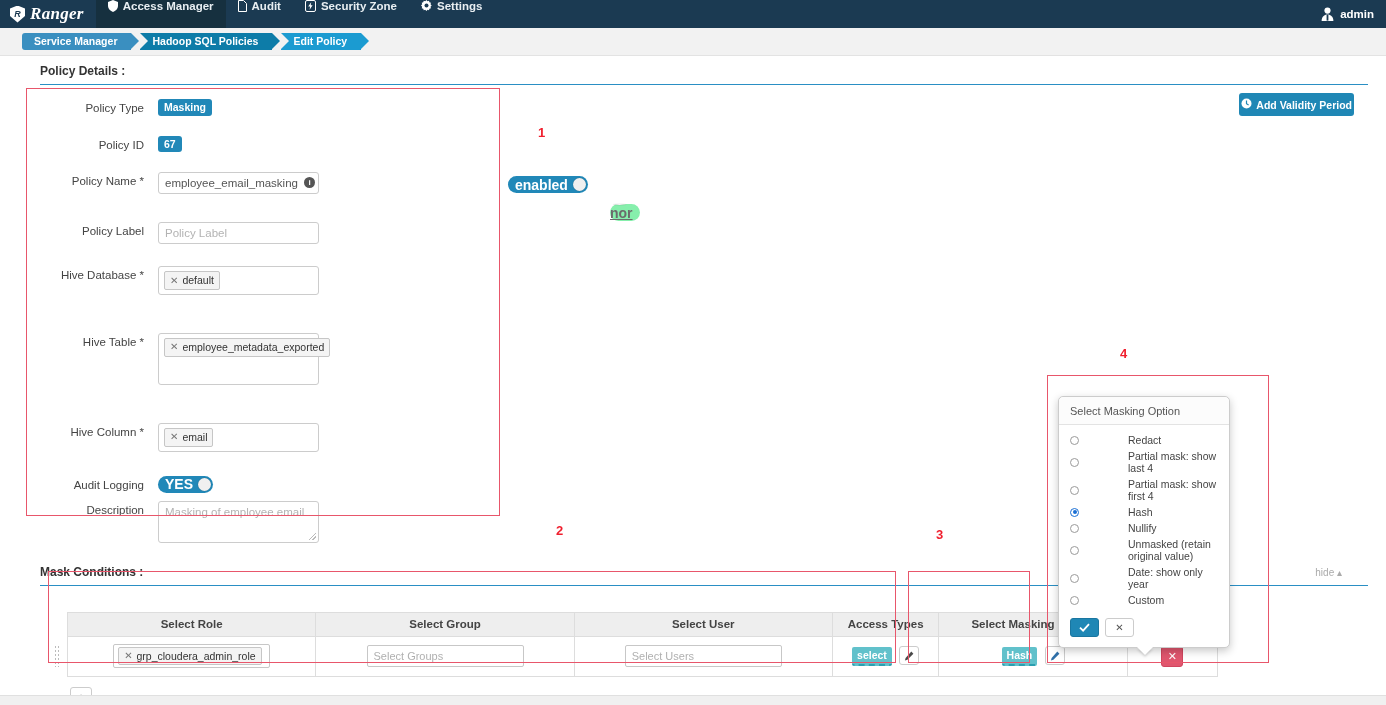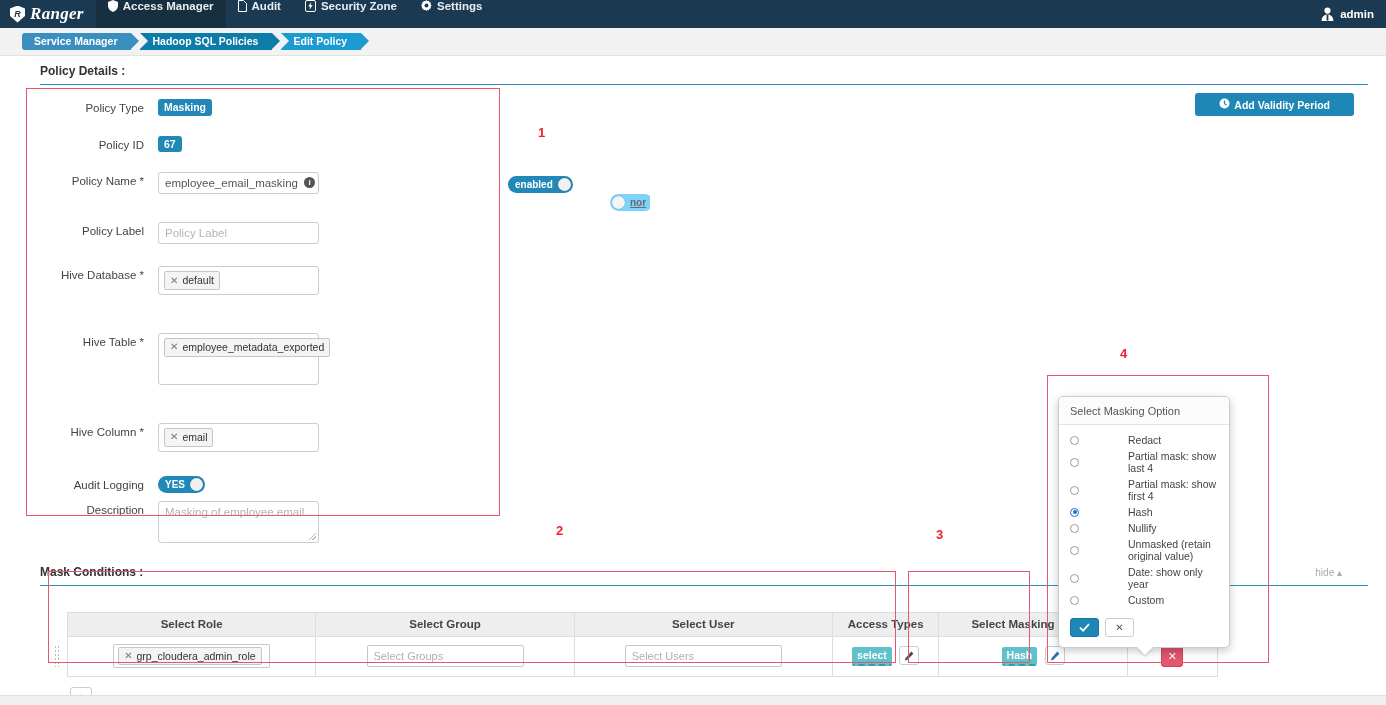--- a/index.html
+++ b/index.html
@@ -157,47 +157,47 @@
     content:""; position:absolute; right:2px; bottom:2px;
     width:7px;height:7px;
     background:
       linear-gradient(135deg, transparent 45%, #bbb 45%, #bbb 55%, transparent 55%),
       linear-gradient(135deg, transparent 70%, #bbb 70%, #bbb 80%, transparent 80%);
   }
 
   .toggle {
     display:inline-flex; align-items:center;
     height:17px; border-radius:9px;
-    font-size:10px; font-weight:bold; color:#fff;
+    font-size:14px; font-weight:bold; color:#fff;
     cursor:pointer; user-select:none;
   }
   .toggle.on { background:#2188b8; padding-left:7px; }
   .toggle.on .knob {
     width:13px;height:13px;border-radius:50%;
     background:#f0f0f0; margin:0 2px 0 5px;
     box-shadow:0 0 1px rgba(0,0,0,.4);
   }
   .toggle.off {
-    background:#7dd3fc; color:#6b6b6b; padding-right:7px;
-    flex-direction:row;
+    background:#86efac; color:#6b6b6b; padding-right:7px;
+    flex-direction:column;
     text-decoration:underline;
   }
   .toggle.off .knob {
     width:13px;height:13px;border-radius:50%;
     background:#f5f5f5; margin:0 5px 0 2px;
     box-shadow:0 0 1px rgba(0,0,0,.4);
   }
   .toggle-group { position:absolute; left:350px; top:4px; }
   .toggle-second { position:absolute; left:452px; top:22px; overflow:hidden; width:40px; }
 
   .btn-validity {
     position:absolute; right:14px; top:8px;
     background:#1f87b5; color:#fff; border:none; border-radius:3px;
     font-size:10.5px; font-weight:bold;
-    padding:5px 24px;
+    padding:5px 2px;
     display:inline-flex; align-items:center; gap:4px;
     cursor:pointer;
   }
 
   
   .anno-box { position:absolute; border:1.5px solid #e8566b; pointer-events:none; }
   .anno-num {
     position:absolute; color:#f01f2e; font-size:13px; font-weight:bold;
     font-family:"Liberation Sans", sans-serif;
   }

